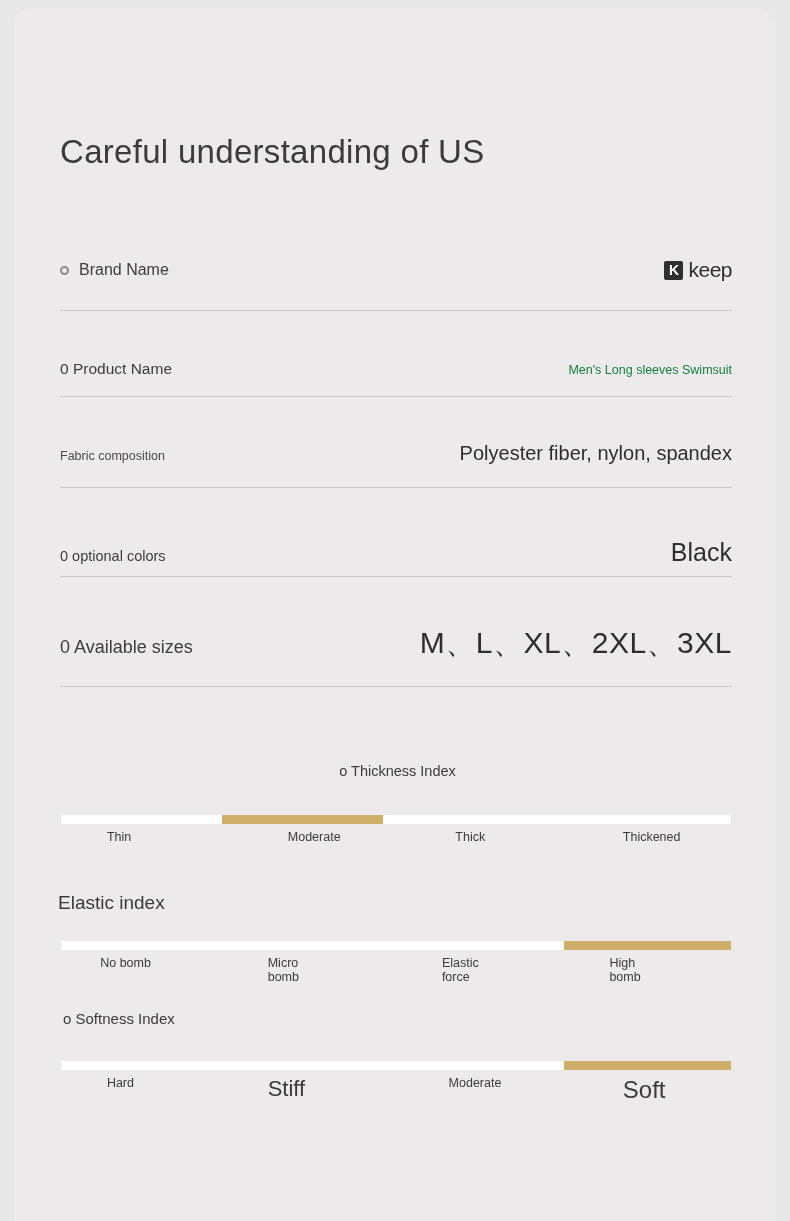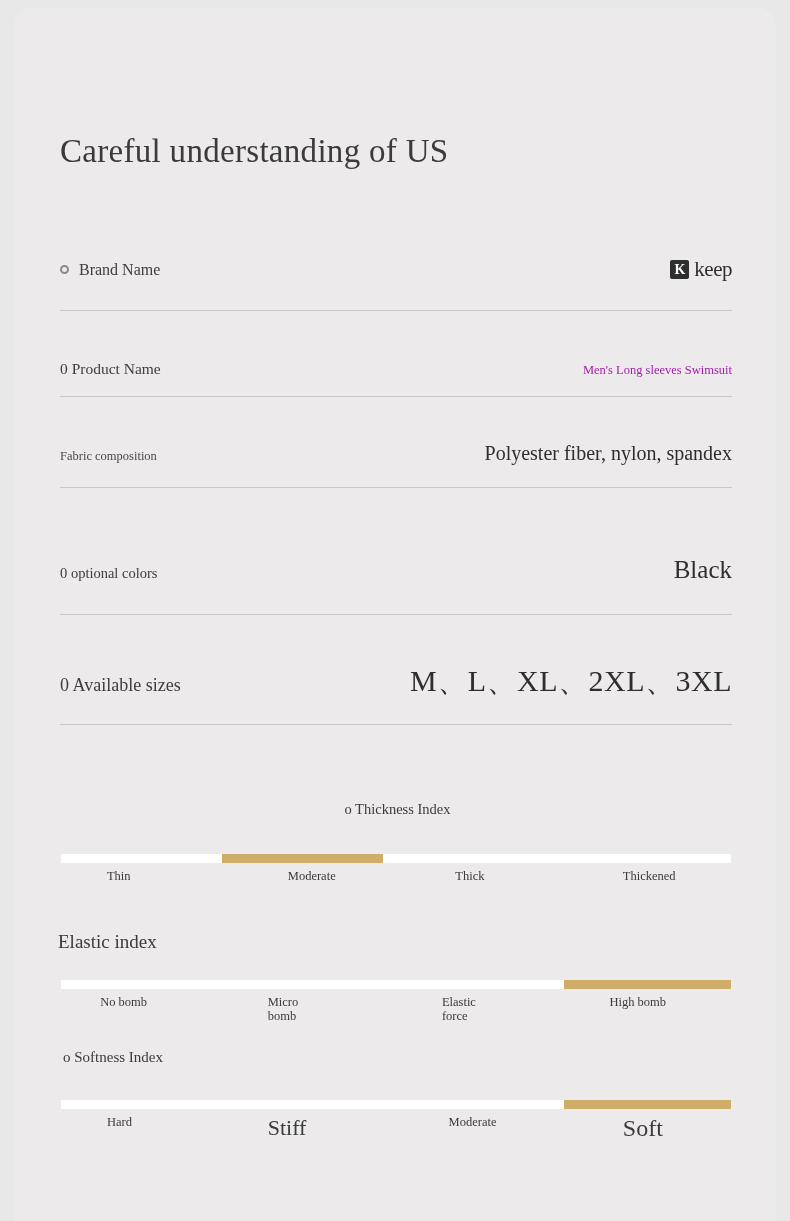--- a/index.html
+++ b/index.html
@@ -16,21 +16,20 @@
   }
   .page {
     position: absolute;
     left: 14px;
     top: 8px;
     width: 762px;
     height: 1213px;
     background: #eceaea;
     border-radius: 18px 18px 0 0;
     overflow: hidden;
-    font-family: Liberation Serif, serif;
   }
   .inner {
     position: absolute;
     left: 46px;
     top: 0;
     width: 672px;
   }
   .title {
     font-size: 33px;
     color: #3b3b3b;
@@ -102,34 +101,34 @@
     color: #2e2e2e;
     letter-spacing: -0.5px;
   }
 
   
   .row-product {
     margin-top: 49px;
     padding-bottom: 18px;
   }
   .row-product .label { font-size: 15.5px; }
-  .row-product .value { font-size: 12.5px; color: #a21caf; }
+  .row-product .value { font-size: 12.5px; color: #15803d; }
 
   
   .row-fabric {
     margin-top: 45px;
     padding-bottom: 22px;
   }
   .row-fabric .label { font-size: 12.5px; color: #4a4a4a; }
   .row-fabric .value { font-size: 20px; }
 
   
   .row-colors {
-    margin-top: 68px;
-    padding-bottom: 30px;
+    margin-top: 50px;
+    padding-bottom: 9px;
   }
   .row-colors .label { font-size: 14.5px; }
   .row-colors .value { font-size: 25px; }
 
   
   .row-sizes {
     margin-top: 46px;
     padding-bottom: 22px;
   }
   .row-sizes .label { font-size: 18px; }

